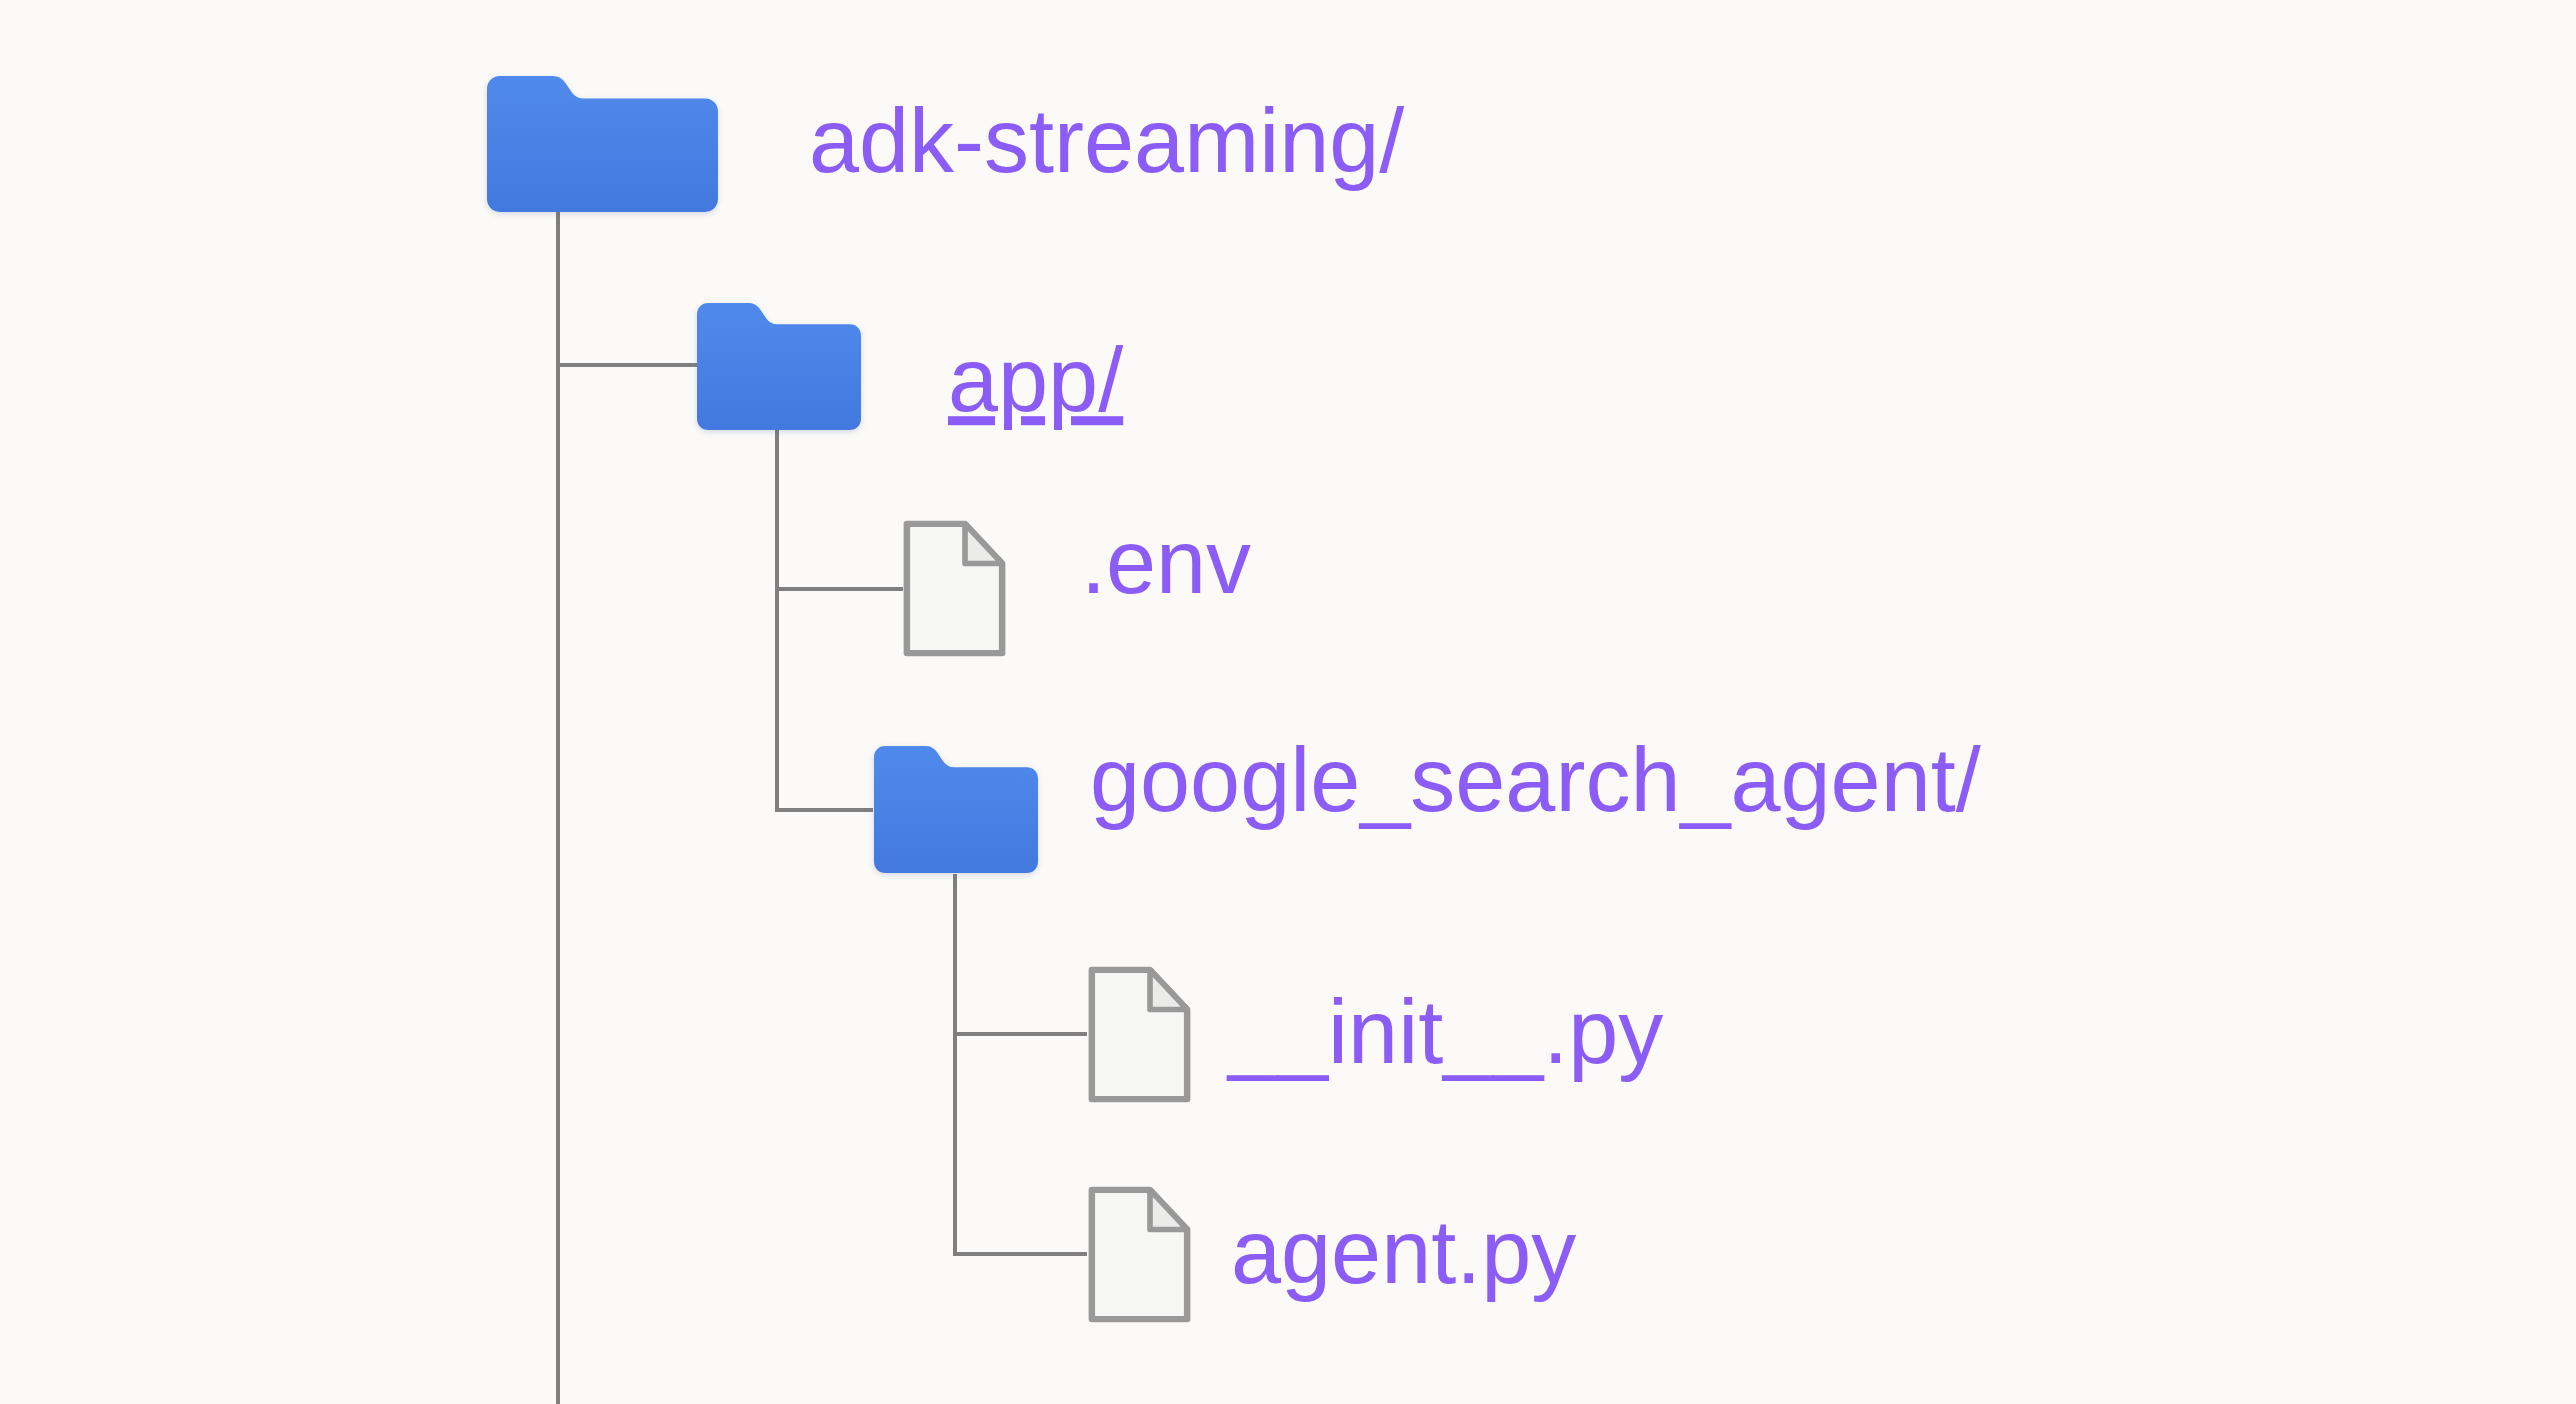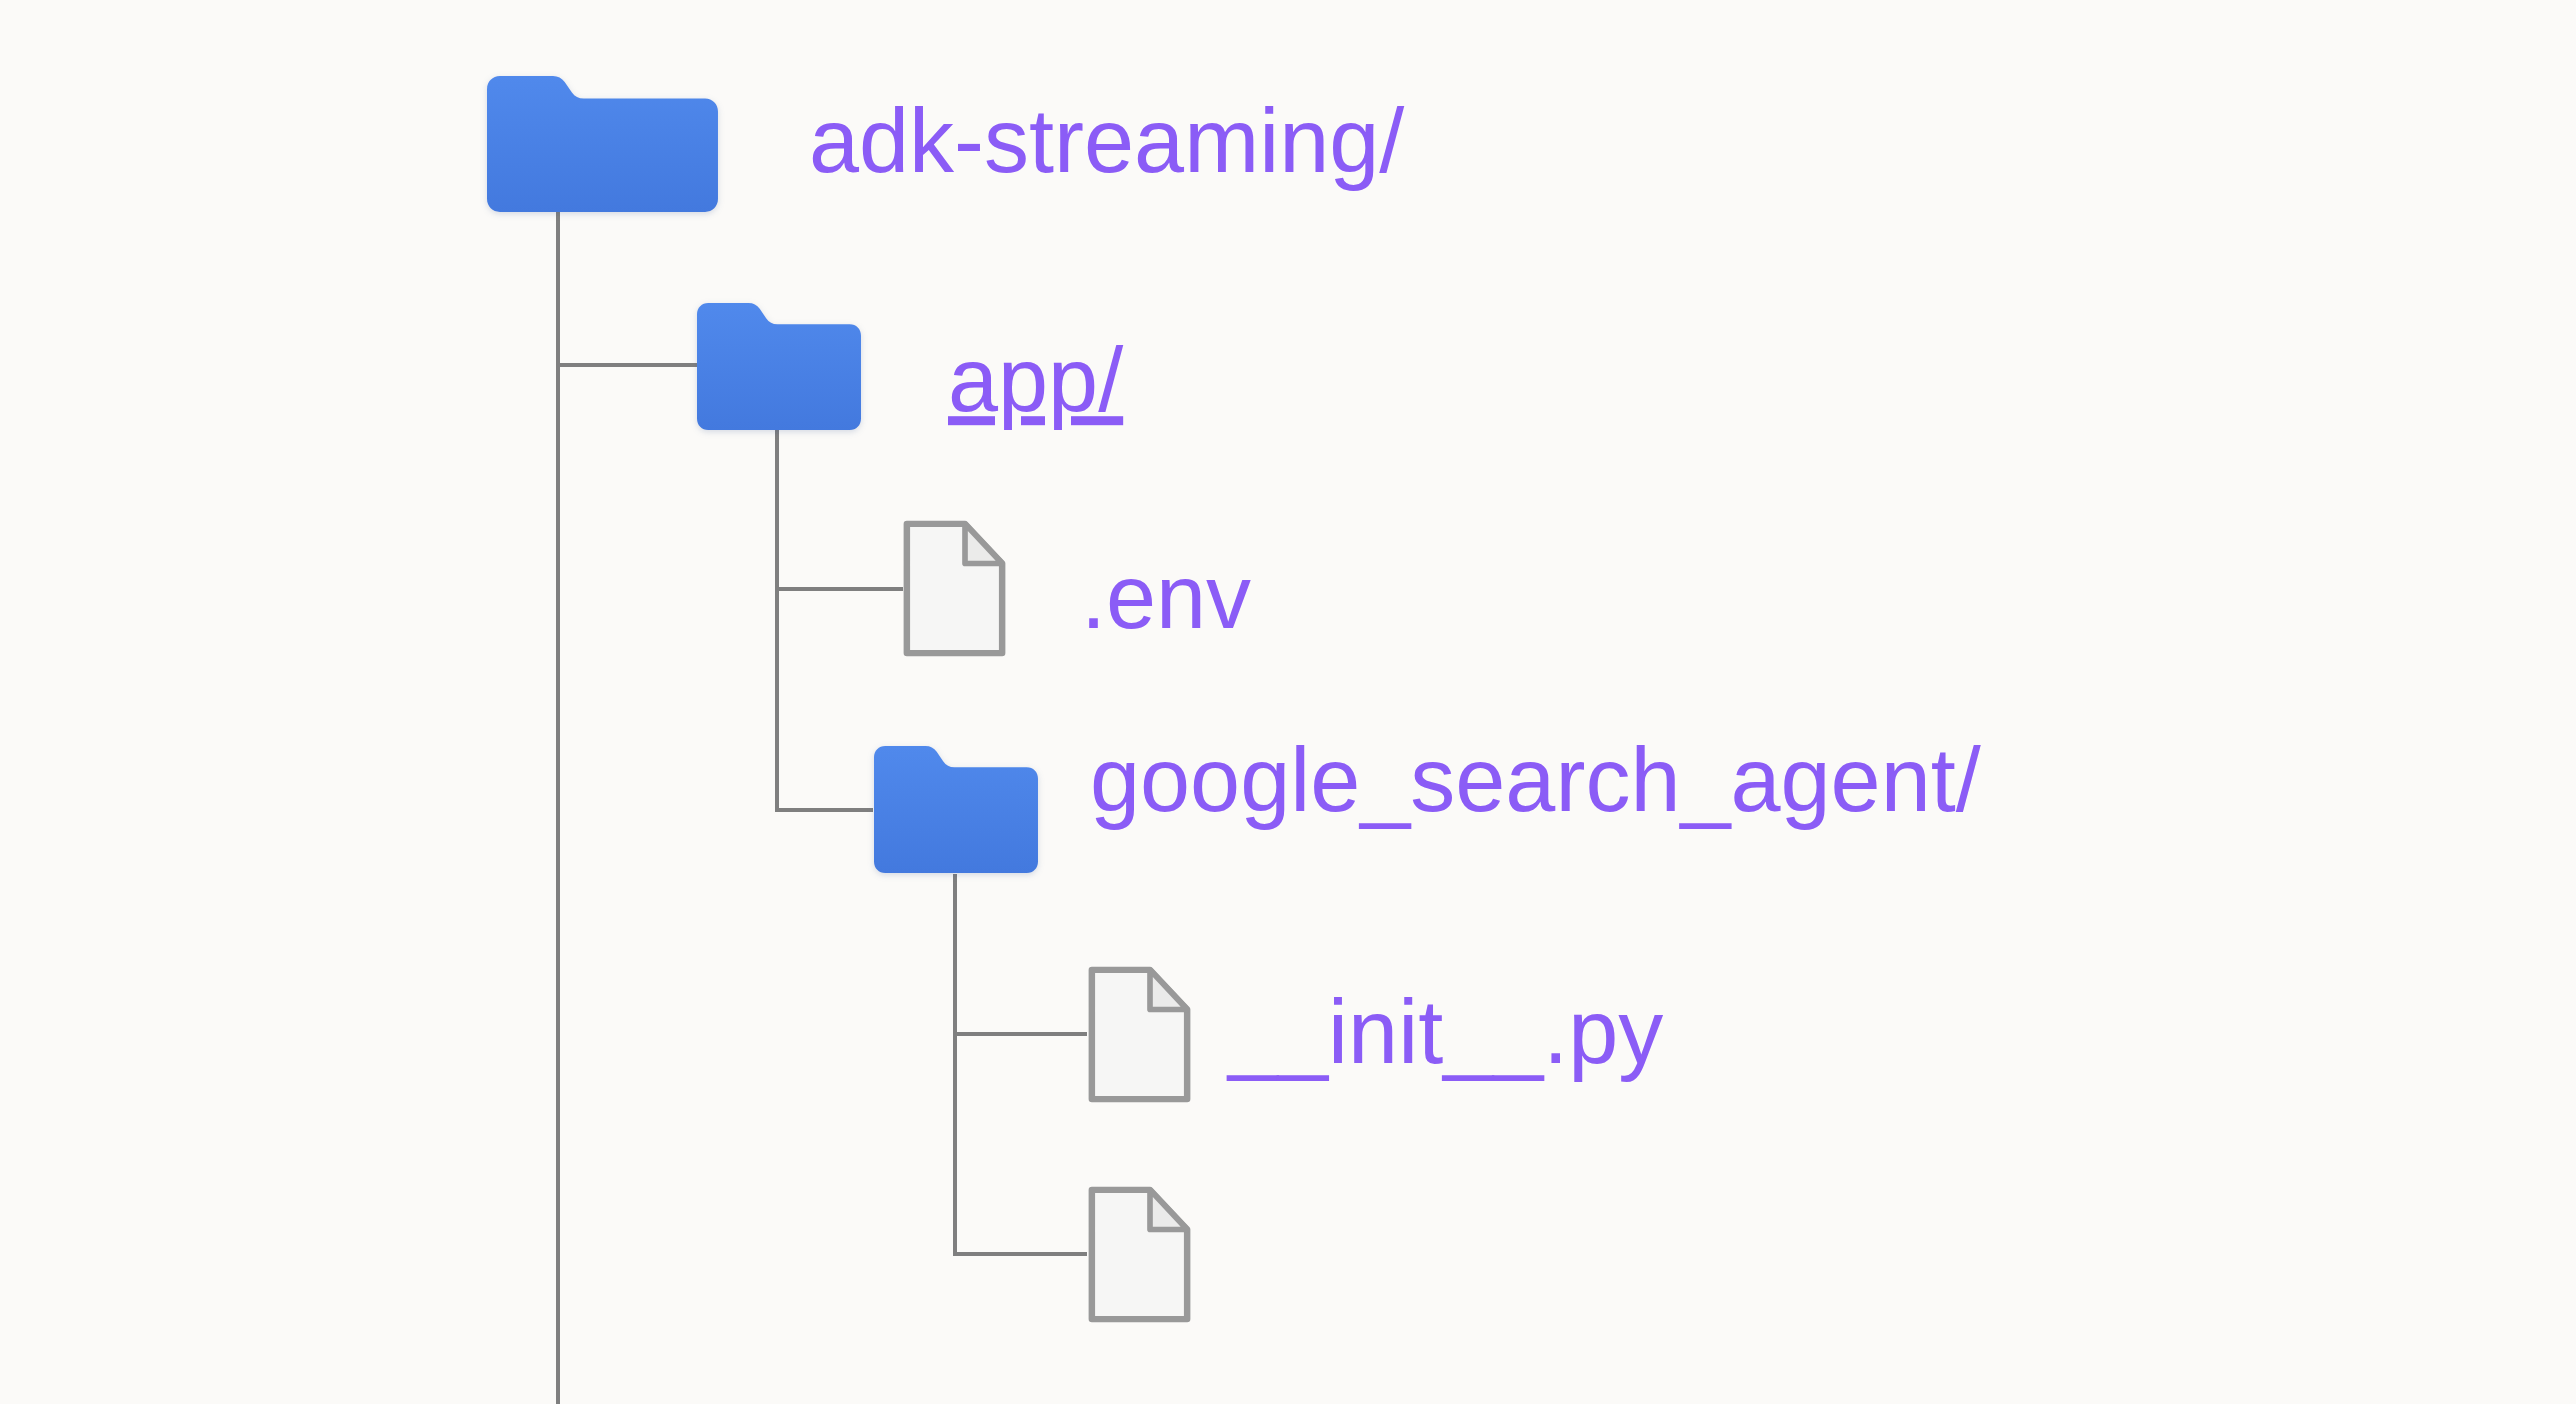--- a/index.html
+++ b/index.html
@@ -81,21 +81,21 @@
     </svg>
   </div>
   <div class="label" style="left:948px; top:382px;text-decoration:underline;">app/</div>
 
   <div class="node" style="left:902px; top:519px;">
     <svg width="105" height="139" viewBox="0 0 130 172">
       <path d="M6,6 H78 L124,55 V166 H6 Z" fill="#f6f6f5" stroke="#999999" stroke-width="8" stroke-linejoin="round"></path>
       <path d="M78,6 V55 H124 Z" fill="#ebebea" stroke="#999999" stroke-width="7" stroke-linejoin="round"></path>
     </svg>
   </div>
-  <div class="label" style="left:1081px; top:599px;">.env</div>
+  <div class="label" style="left:1081px; top:564px;">.env</div>
 
   <div class="node" style="left:874px; top:746px;">
     <svg class="folder-svg" width="164" height="127" viewBox="0 0 204 158">
       <defs>
         <linearGradient id="fg3" x1="0" y1="0" x2="0" y2="1">
           <stop offset="0" stop-color="#5089ec"></stop>
           <stop offset="1" stop-color="#4379de"></stop>
         </linearGradient>
       </defs>
       <path d="M14,0 H64 c6,0 10.5,2.5 14,7 l8,12 c3.5,5 8,7.5 14,7.5 H190 c8,0 14,6 14,14 V144 c0,8 -6,14 -14,14 H14 c-8,0 -14,-6 -14,-14 V14 C0,6 6,0 14,0 Z" fill="url(#fg3)"></path>
@@ -110,15 +110,16 @@
     </svg>
   </div>
   <div class="label" style="left:1228px; top:1034px;">__init__.py</div>
 
   <div class="node" style="left:1087px; top:1185px;">
     <svg width="105" height="139" viewBox="0 0 130 172">
       <path d="M6,6 H78 L124,55 V166 H6 Z" fill="#f6f6f5" stroke="#999999" stroke-width="8" stroke-linejoin="round"></path>
       <path d="M78,6 V55 H124 Z" fill="#ebebea" stroke="#999999" stroke-width="7" stroke-linejoin="round"></path>
     </svg>
   </div>
+  <div class="label" style="left:1231px; top:1254px;">agent.py</div>
 
 </div>
 
 
 </body></html>

